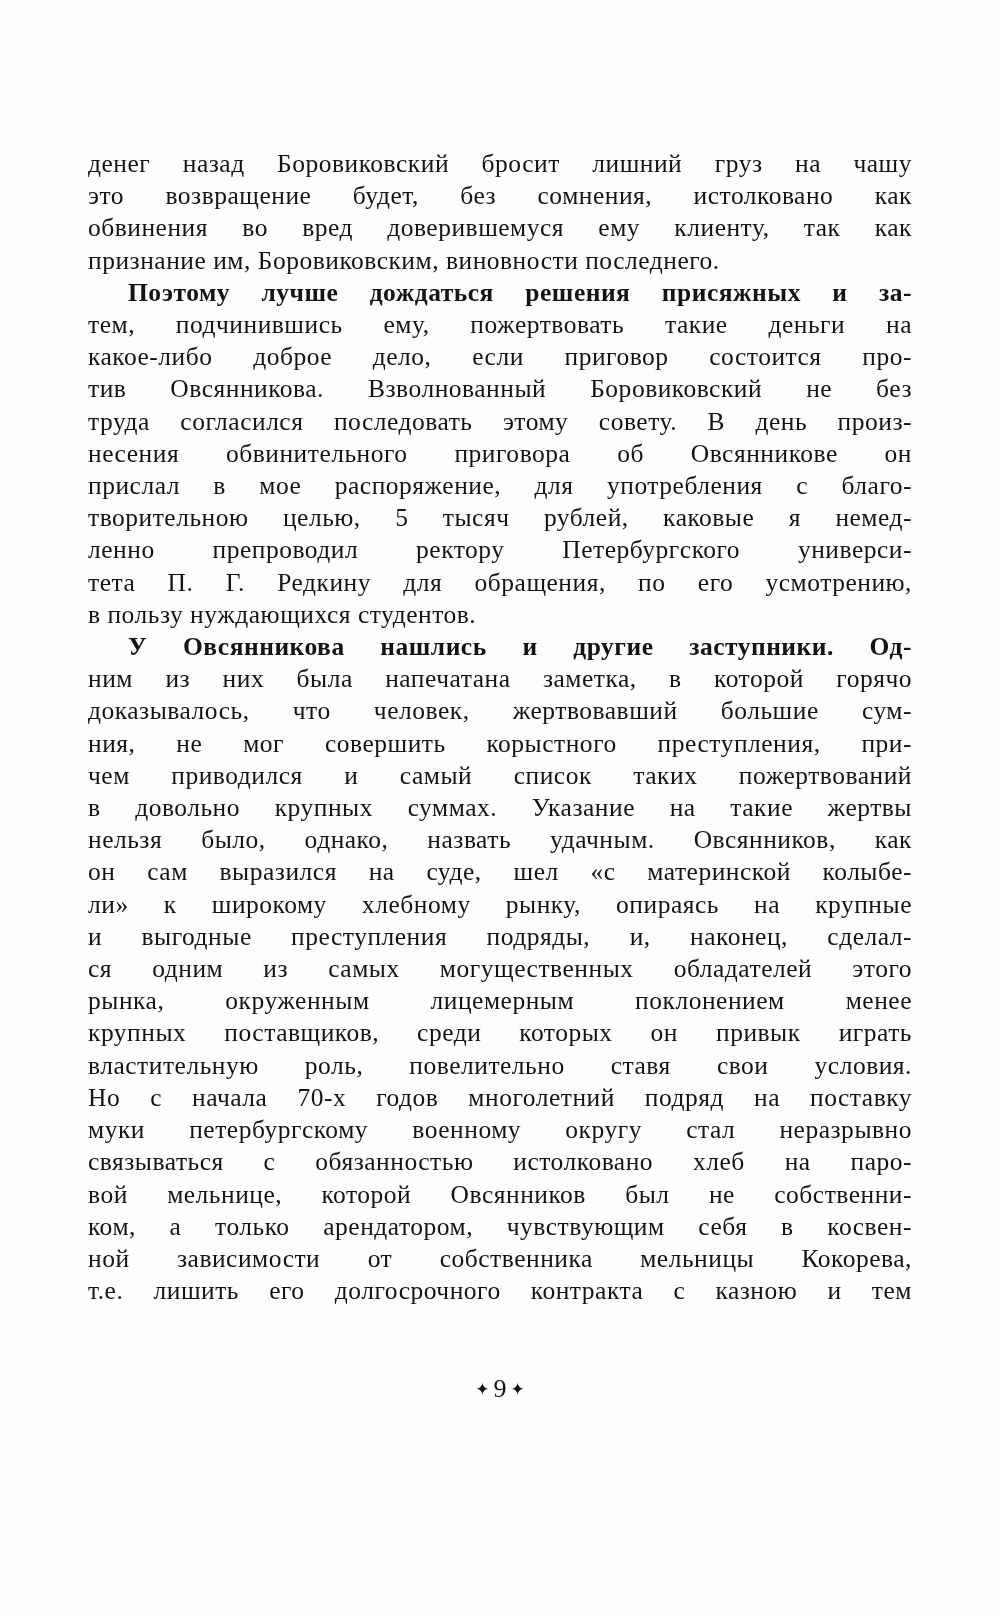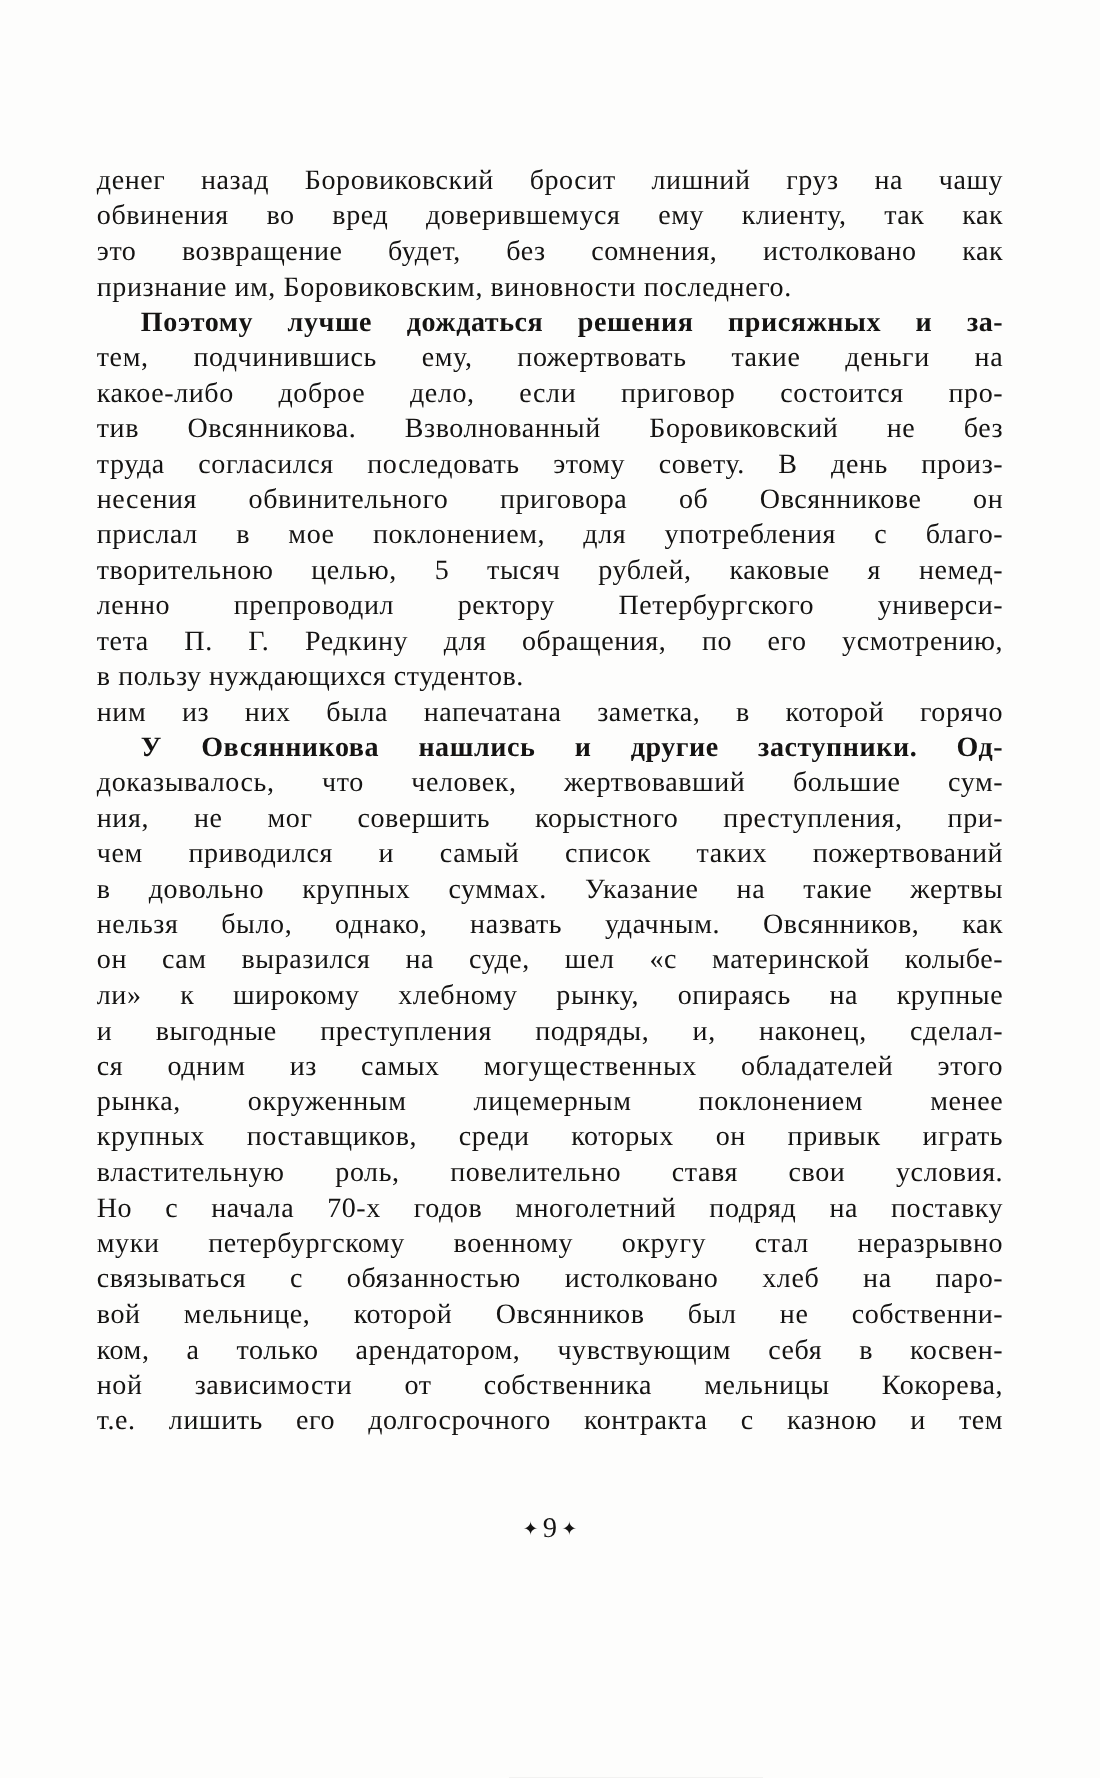--- a/index.html
+++ b/index.html
@@ -62,40 +62,40 @@
     font-family: "Liberation Serif", "DejaVu Serif", serif;
   }
 </style>
 </head>
 <body>
 
 <div class="page">
   <div class="text-block" id="text-block">
       <div class="paragraph">
         <div class="line">денег назад Боровиковский бросит лишний груз на чашу</div>
+        <div class="line">это возвращение будет, без сомнения, истолковано как</div>
         <div class="line">обвинения во вред доверившемуся ему клиенту, так как</div>
-        <div class="line">это возвращение будет, без сомнения, истолковано как</div>
         <div class="line last">признание им, Боровиковским, виновности последнего.</div>
       </div>
       <div class="paragraph">
         <div class="line indent">Поэтому лучше дождаться решения присяжных и за-</div>
         <div class="line">тем, подчинившись ему, пожертвовать такие деньги на</div>
         <div class="line">какое-либо доброе дело, если приговор состоится про-</div>
         <div class="line">тив Овсянникова. Взволнованный Боровиковский не без</div>
         <div class="line">труда согласился последовать этому совету. В день произ-</div>
         <div class="line">несения обвинительного приговора об Овсянникове он</div>
-        <div class="line">прислал в мое поклонением, для употребления с благо-</div>
+        <div class="line">прислал в мое распоряжение, для употребления с благо-</div>
         <div class="line">творительною целью, 5 тысяч рублей, каковые я немед-</div>
         <div class="line">ленно препроводил ректору Петербургского универси-</div>
         <div class="line">тета П. Г. Редкину для обращения, по его усмотрению,</div>
         <div class="line last">в пользу нуждающихся студентов.</div>
       </div>
       <div class="paragraph">
+        <div class="line indent">У Овсянникова нашлись и другие заступники. Од-</div>
         <div class="line">ним из них была напечатана заметка, в которой горячо</div>
-        <div class="line indent">У Овсянникова нашлись и другие заступники. Од-</div>
         <div class="line">доказывалось, что человек, жертвовавший большие сум-</div>
         <div class="line">ния, не мог совершить корыстного преступления, при-</div>
         <div class="line">чем приводился и самый список таких пожертвований</div>
         <div class="line">в довольно крупных суммах. Указание на такие жертвы</div>
         <div class="line">нельзя было, однако, назвать удачным. Овсянников, как</div>
         <div class="line">он сам выразился на суде, шел «с материнской колыбе-</div>
         <div class="line">ли» к широкому хлебному рынку, опираясь на крупные</div>
         <div class="line">и выгодные преступления подряды, и, наконец, сделал-</div>
         <div class="line">ся одним из самых могущественных обладателей этого</div>
         <div class="line">рынка, окруженным лицемерным поклонением менее</div>

